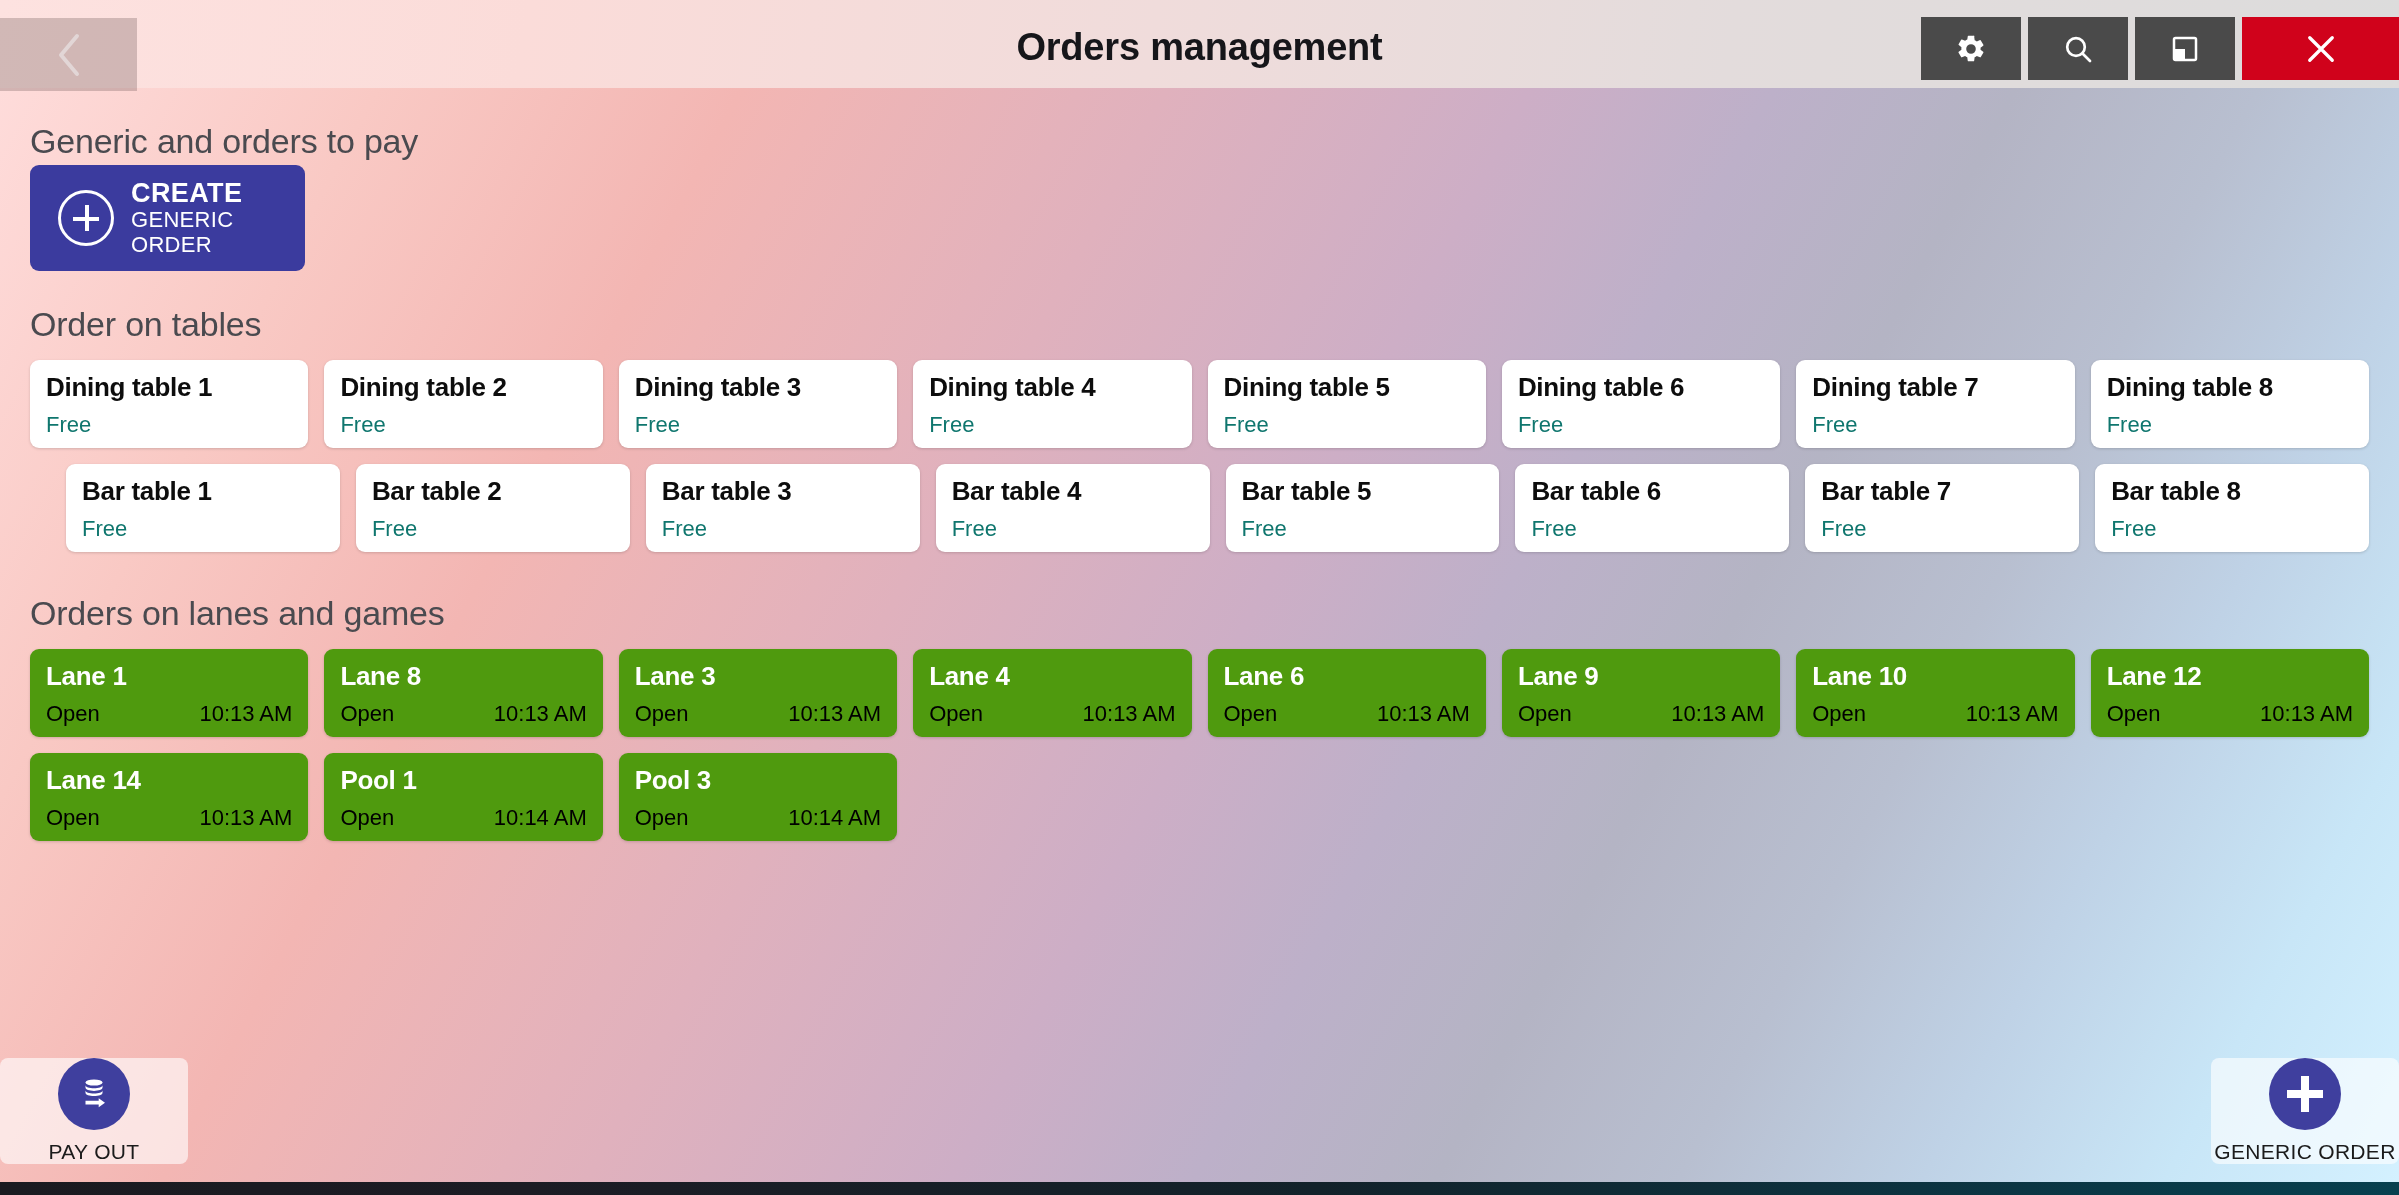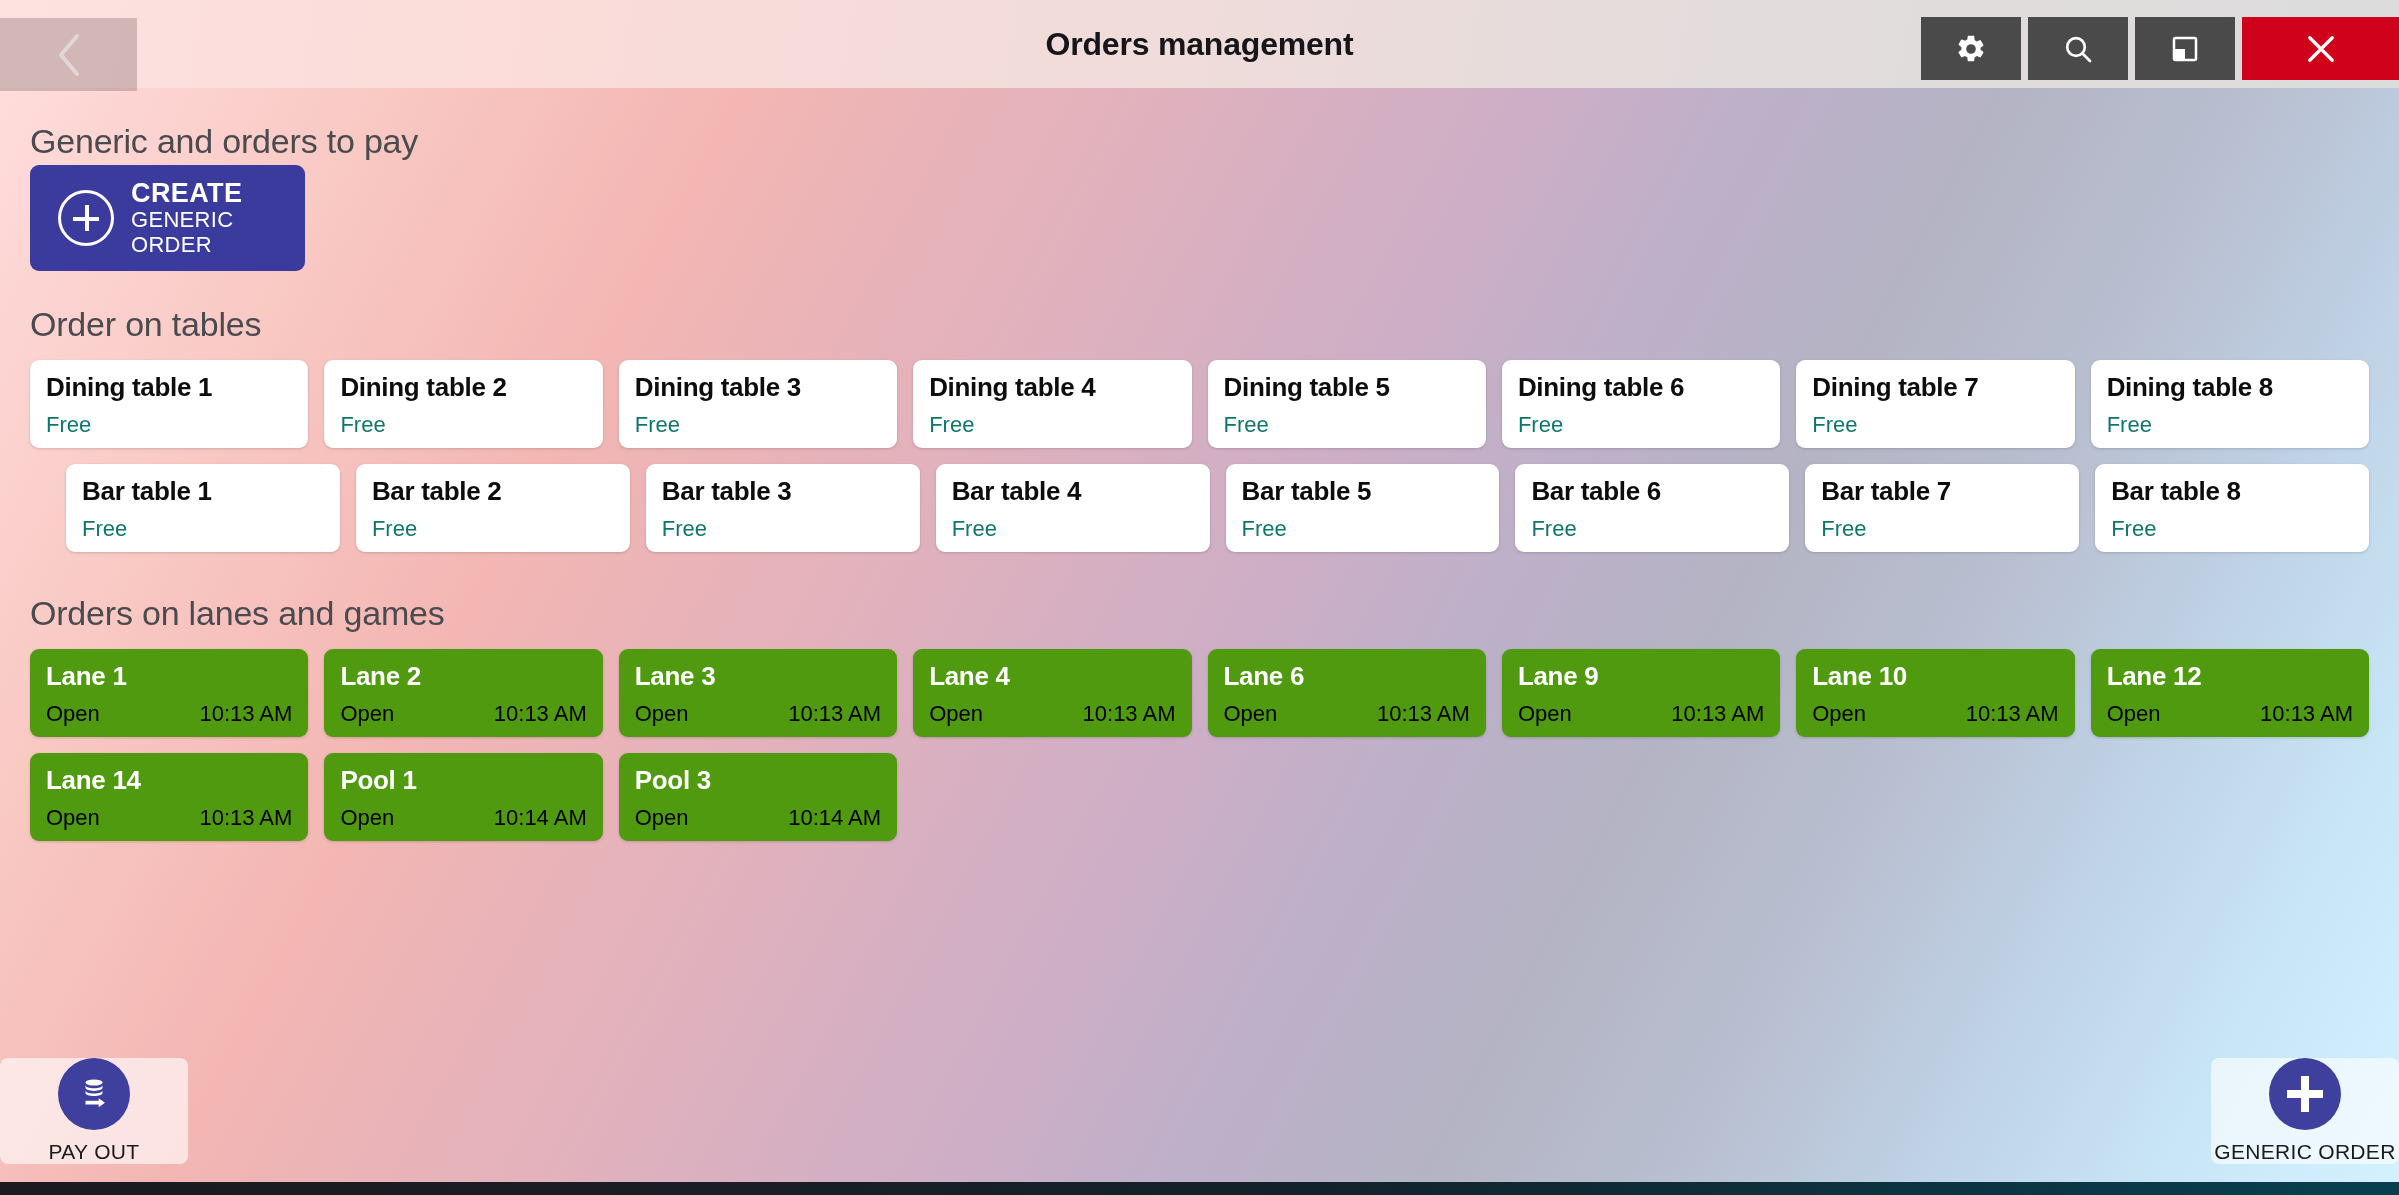--- a/index.html
+++ b/index.html
@@ -57,21 +57,21 @@
     justify-content: center;
     cursor: pointer;
   }
   .back-btn svg { display:block; }
 
   .titlebar-title {
     position: absolute;
     left: 0; right: 0;
     top: 26px;
     text-align: center;
-    font-size: 32px;
+    font-size: 38px;
     font-weight: bold;
     color: #16161a;
     letter-spacing: -0.2px;
     pointer-events: none;
   }
 
   .win-controls {
     position: absolute;
     right: 0;
     top: 17px;
@@ -427,21 +427,21 @@
 
     <div class="lane-grid" id="lanes-row-0">
         <div class="card lane-card">
           <div class="card-name">Lane 1</div>
           <div class="card-foot">
             <span>Open</span>
             <span>10:13 AM</span>
           </div>
         </div>
         <div class="card lane-card">
-          <div class="card-name">Lane 2</div>
+          <div class="card-name">Lane 8</div>
           <div class="card-foot">
             <span>Open</span>
             <span>10:13 AM</span>
           </div>
         </div>
         <div class="card lane-card">
           <div class="card-name">Lane 3</div>
           <div class="card-foot">
             <span>Open</span>
             <span>10:13 AM</span>

